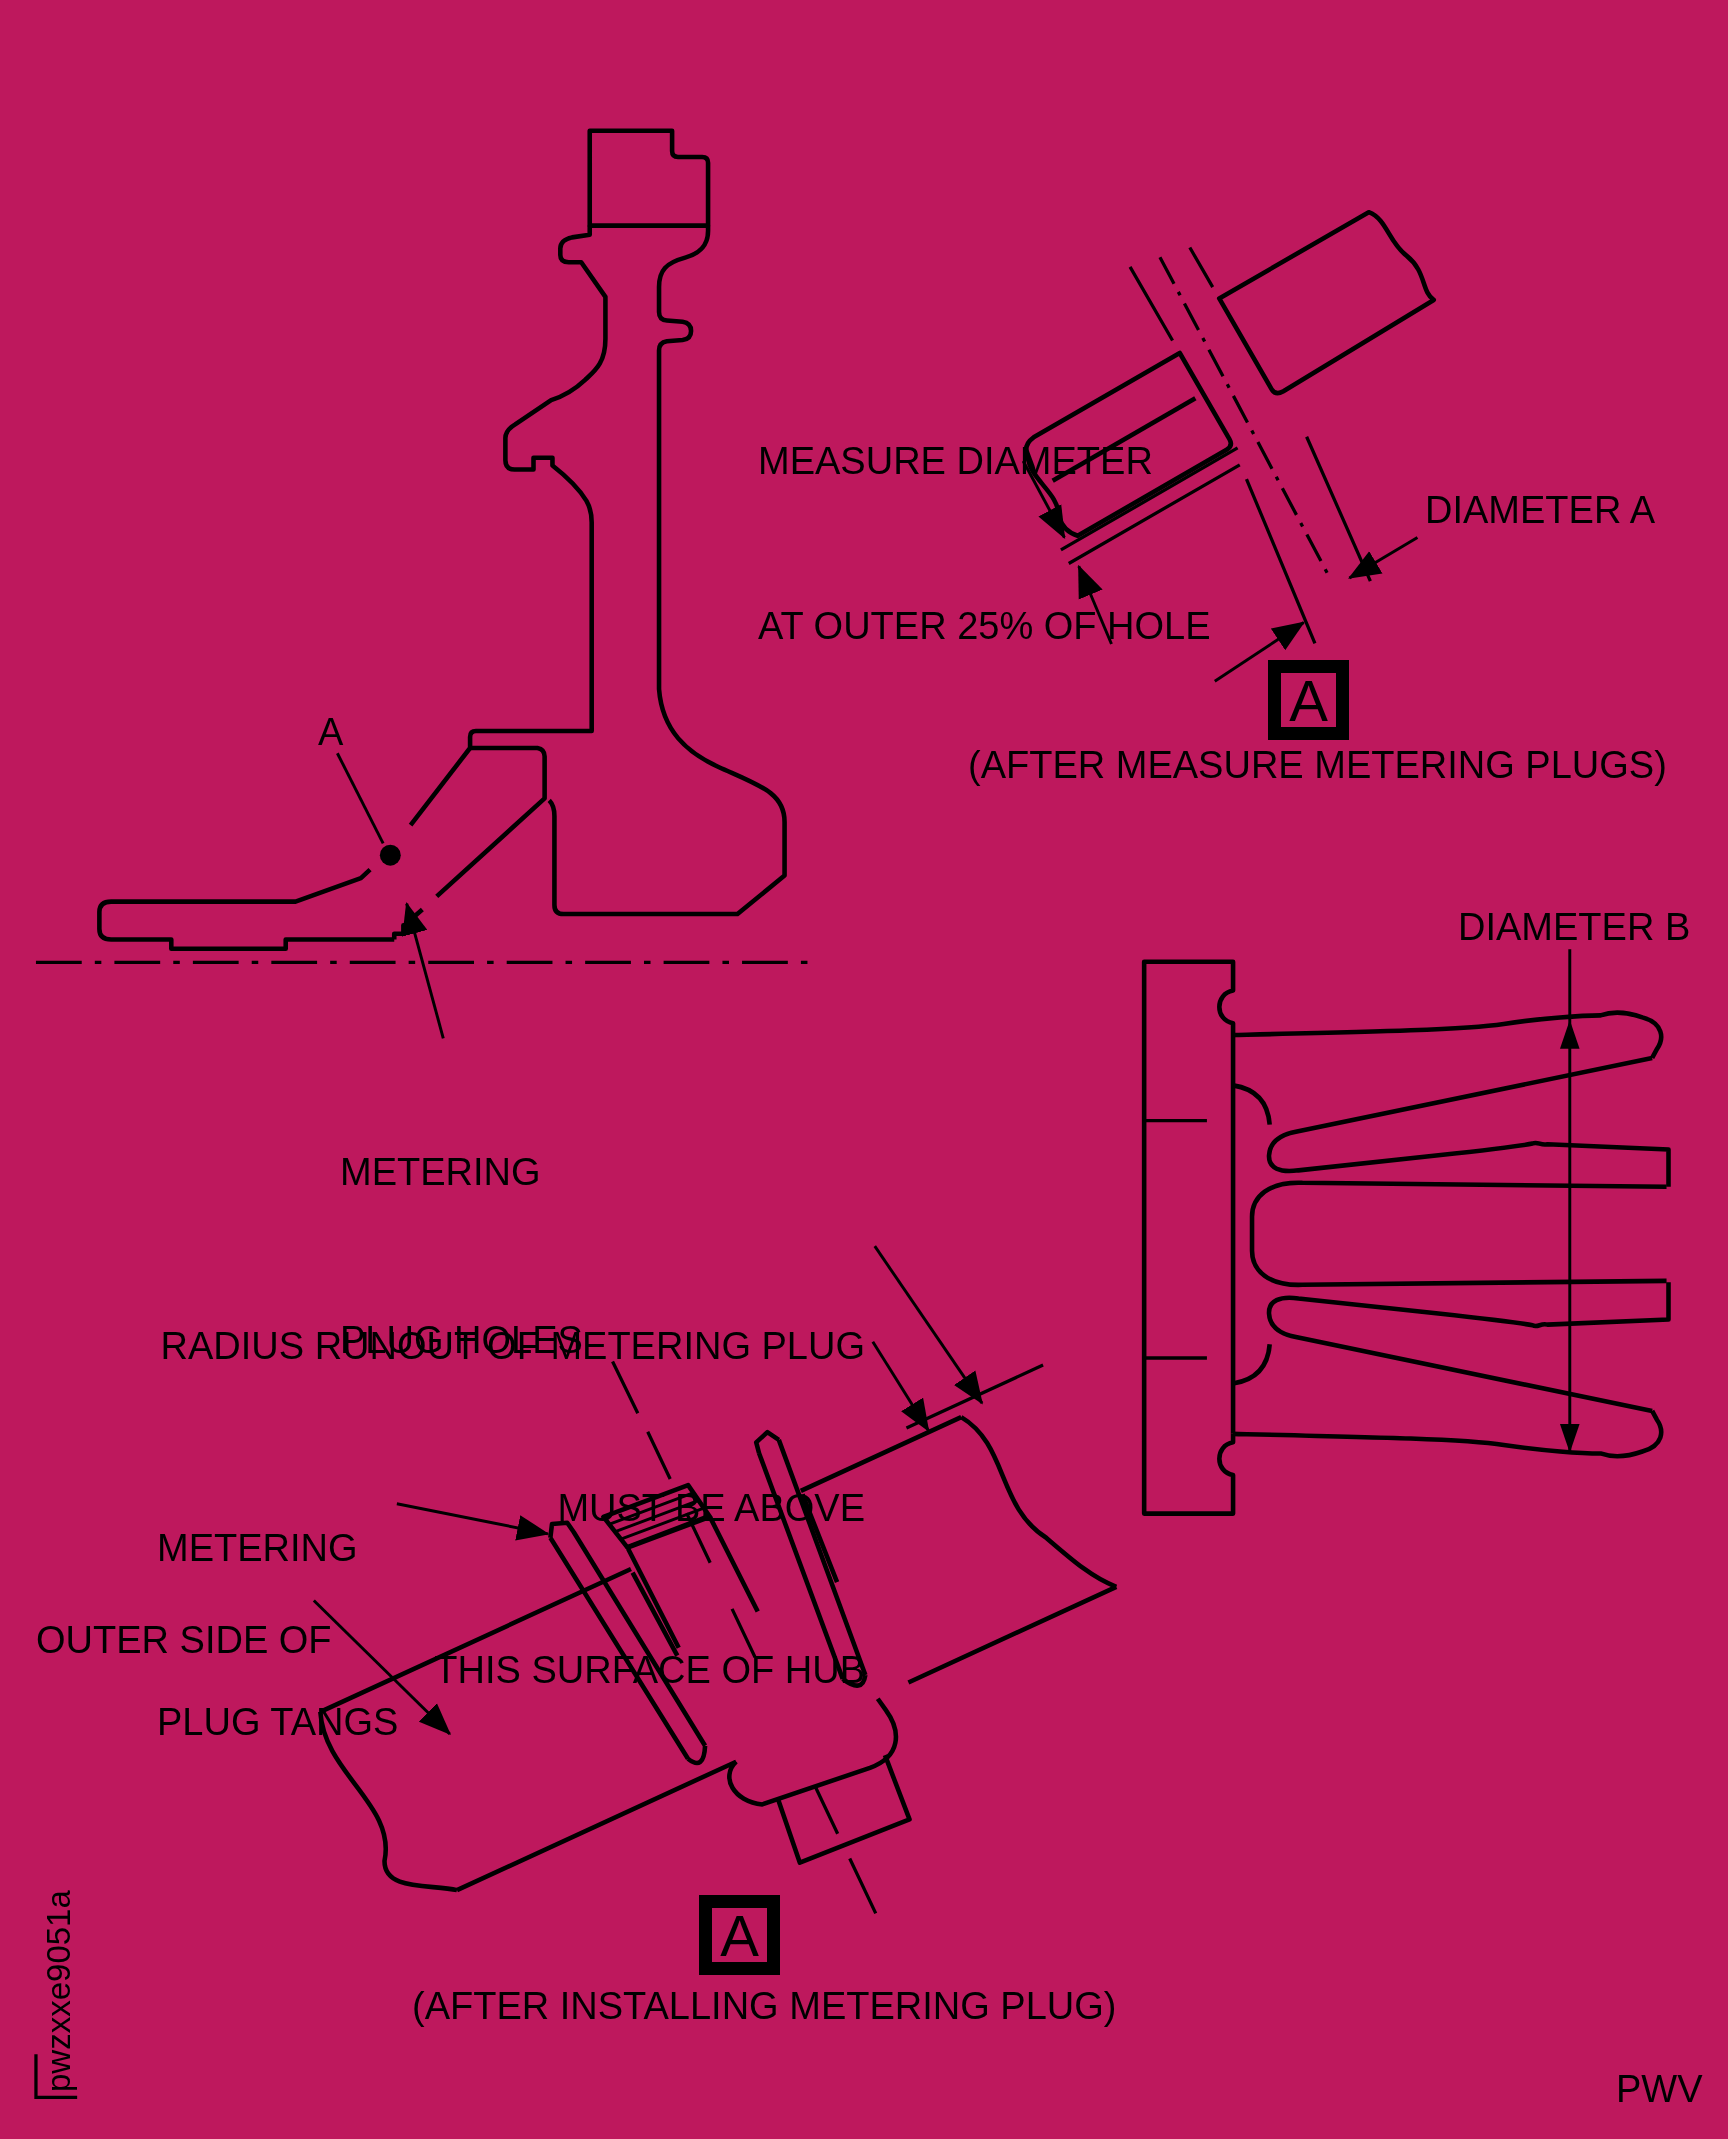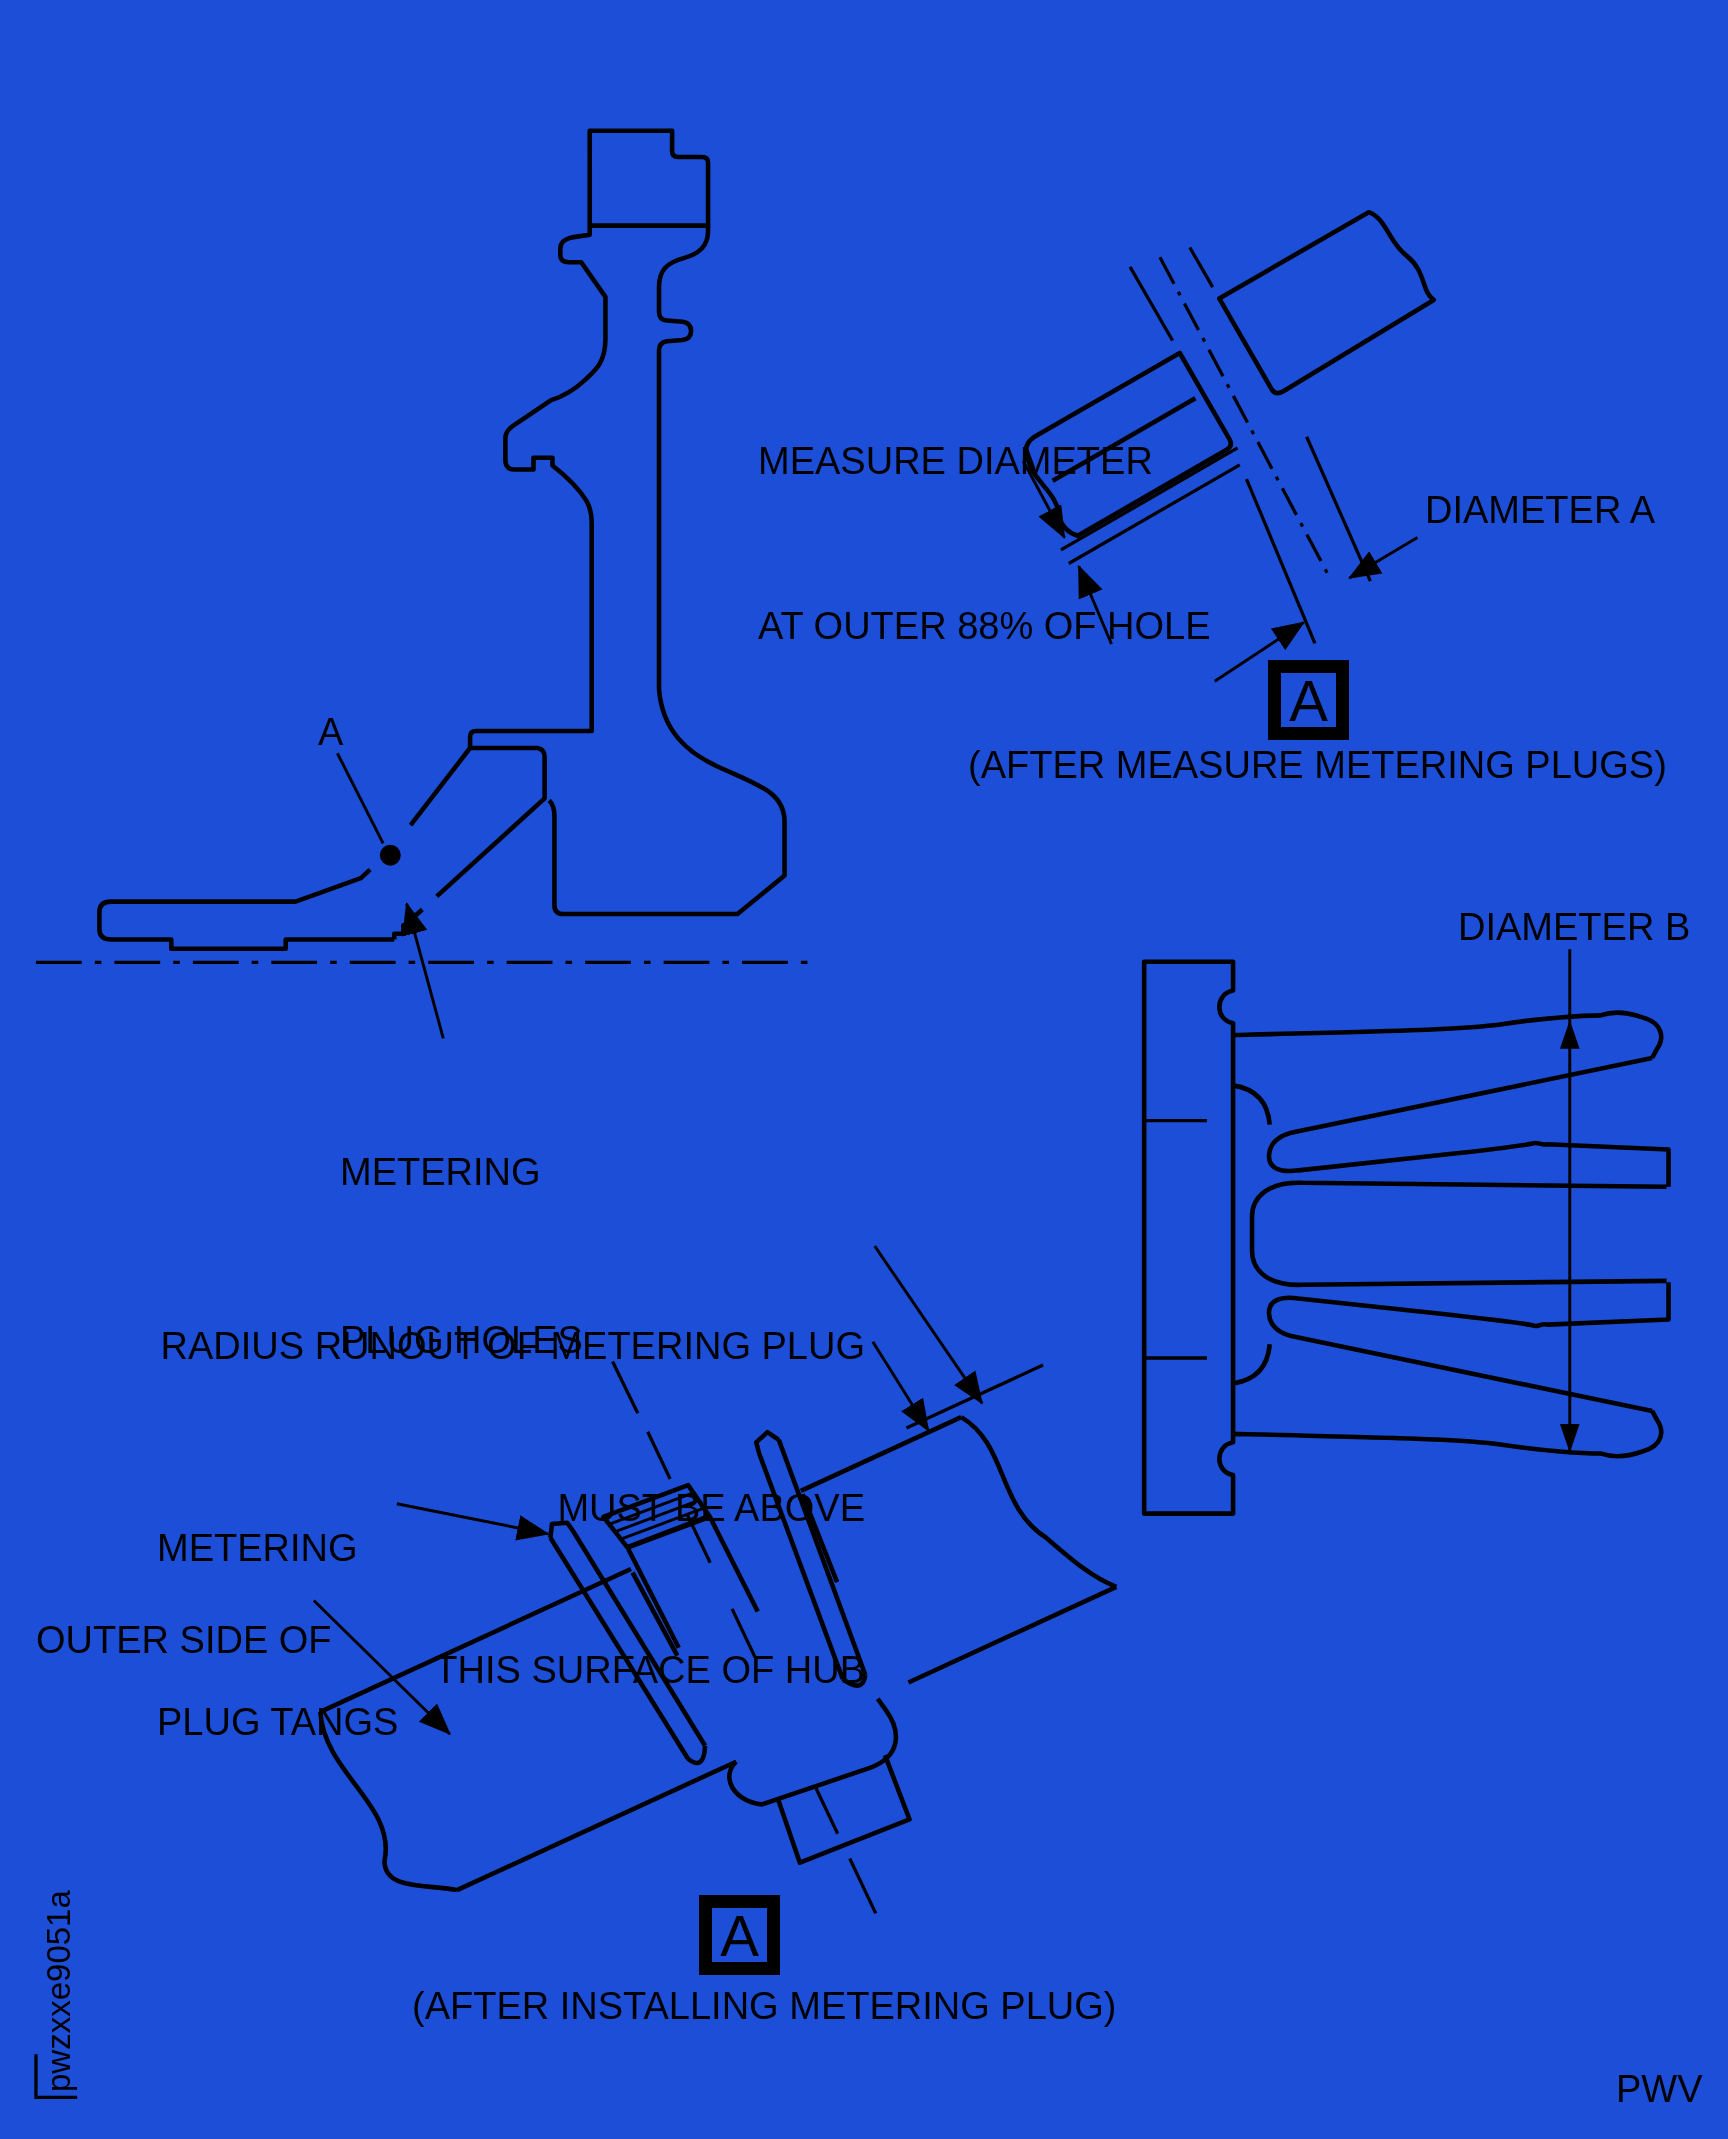--- a/index.html
+++ b/index.html
@@ -1,16 +1,16 @@
 <!DOCTYPE html>
 <html style="font-size:10.5px"><head>
 <meta charset="utf-8">
 <style>
   html,body{margin:0;padding:0;background:#fff;}
-  .page{position:relative;width:1728px;height:2140px;background:#1d4ed8;overflow:hidden;
+  .page{position:relative;width:1728px;height:2140px;background:#be185d;overflow:hidden;
         font-family:"Liberation Sans",sans-serif;color:#000;}
   svg.art{position:absolute;left:0;top:0;}
   .lbl{position:absolute;font-size:38px;line-height:52px;color:#000;white-space:pre;}
   .lbl div{white-space:pre;}
   .abox{position:absolute;border:13.7px solid #000;width:55px;height:54px;
         display:flex;align-items:center;justify-content:center;
         font-size:58px;font-weight:400;}
   .vert{position:absolute;transform:rotate(-90deg);transform-origin:0 0;font-size:33px;line-height:35px;}
 </style>
 </head>
@@ -92,21 +92,21 @@
         <path marker-end="url(#ah)" d="M 607 2300 L 838 2346"></path>
         <path marker-end="url(#ah)" d="M 480 2448 L 688 2652"></path>
       </g>
     </g>
 
     <path fill="none" stroke="#000" stroke-width="5" d="M 55 3142 L 55 3208 L 118 3208"></path>
   </svg>
 
   <div class="lbl" style="left:758px;top:324px;line-height:55px;">
     <div>MEASURE DIAMETER</div>
-    <div>AT OUTER 88% OF HOLE</div>
+    <div>AT OUTER 25% OF HOLE</div>
   </div>
 
   <div class="lbl" style="left:1425px;top:484px;">DIAMETER A</div>
 
   <div class="abox" style="left:1268px;top:660px;">
     <span>A</span>
   </div>
 
   <div class="lbl" style="left:968px;top:739px;width:697px;text-align:center;">(AFTER MEASURE METERING PLUGS)</div>
 

